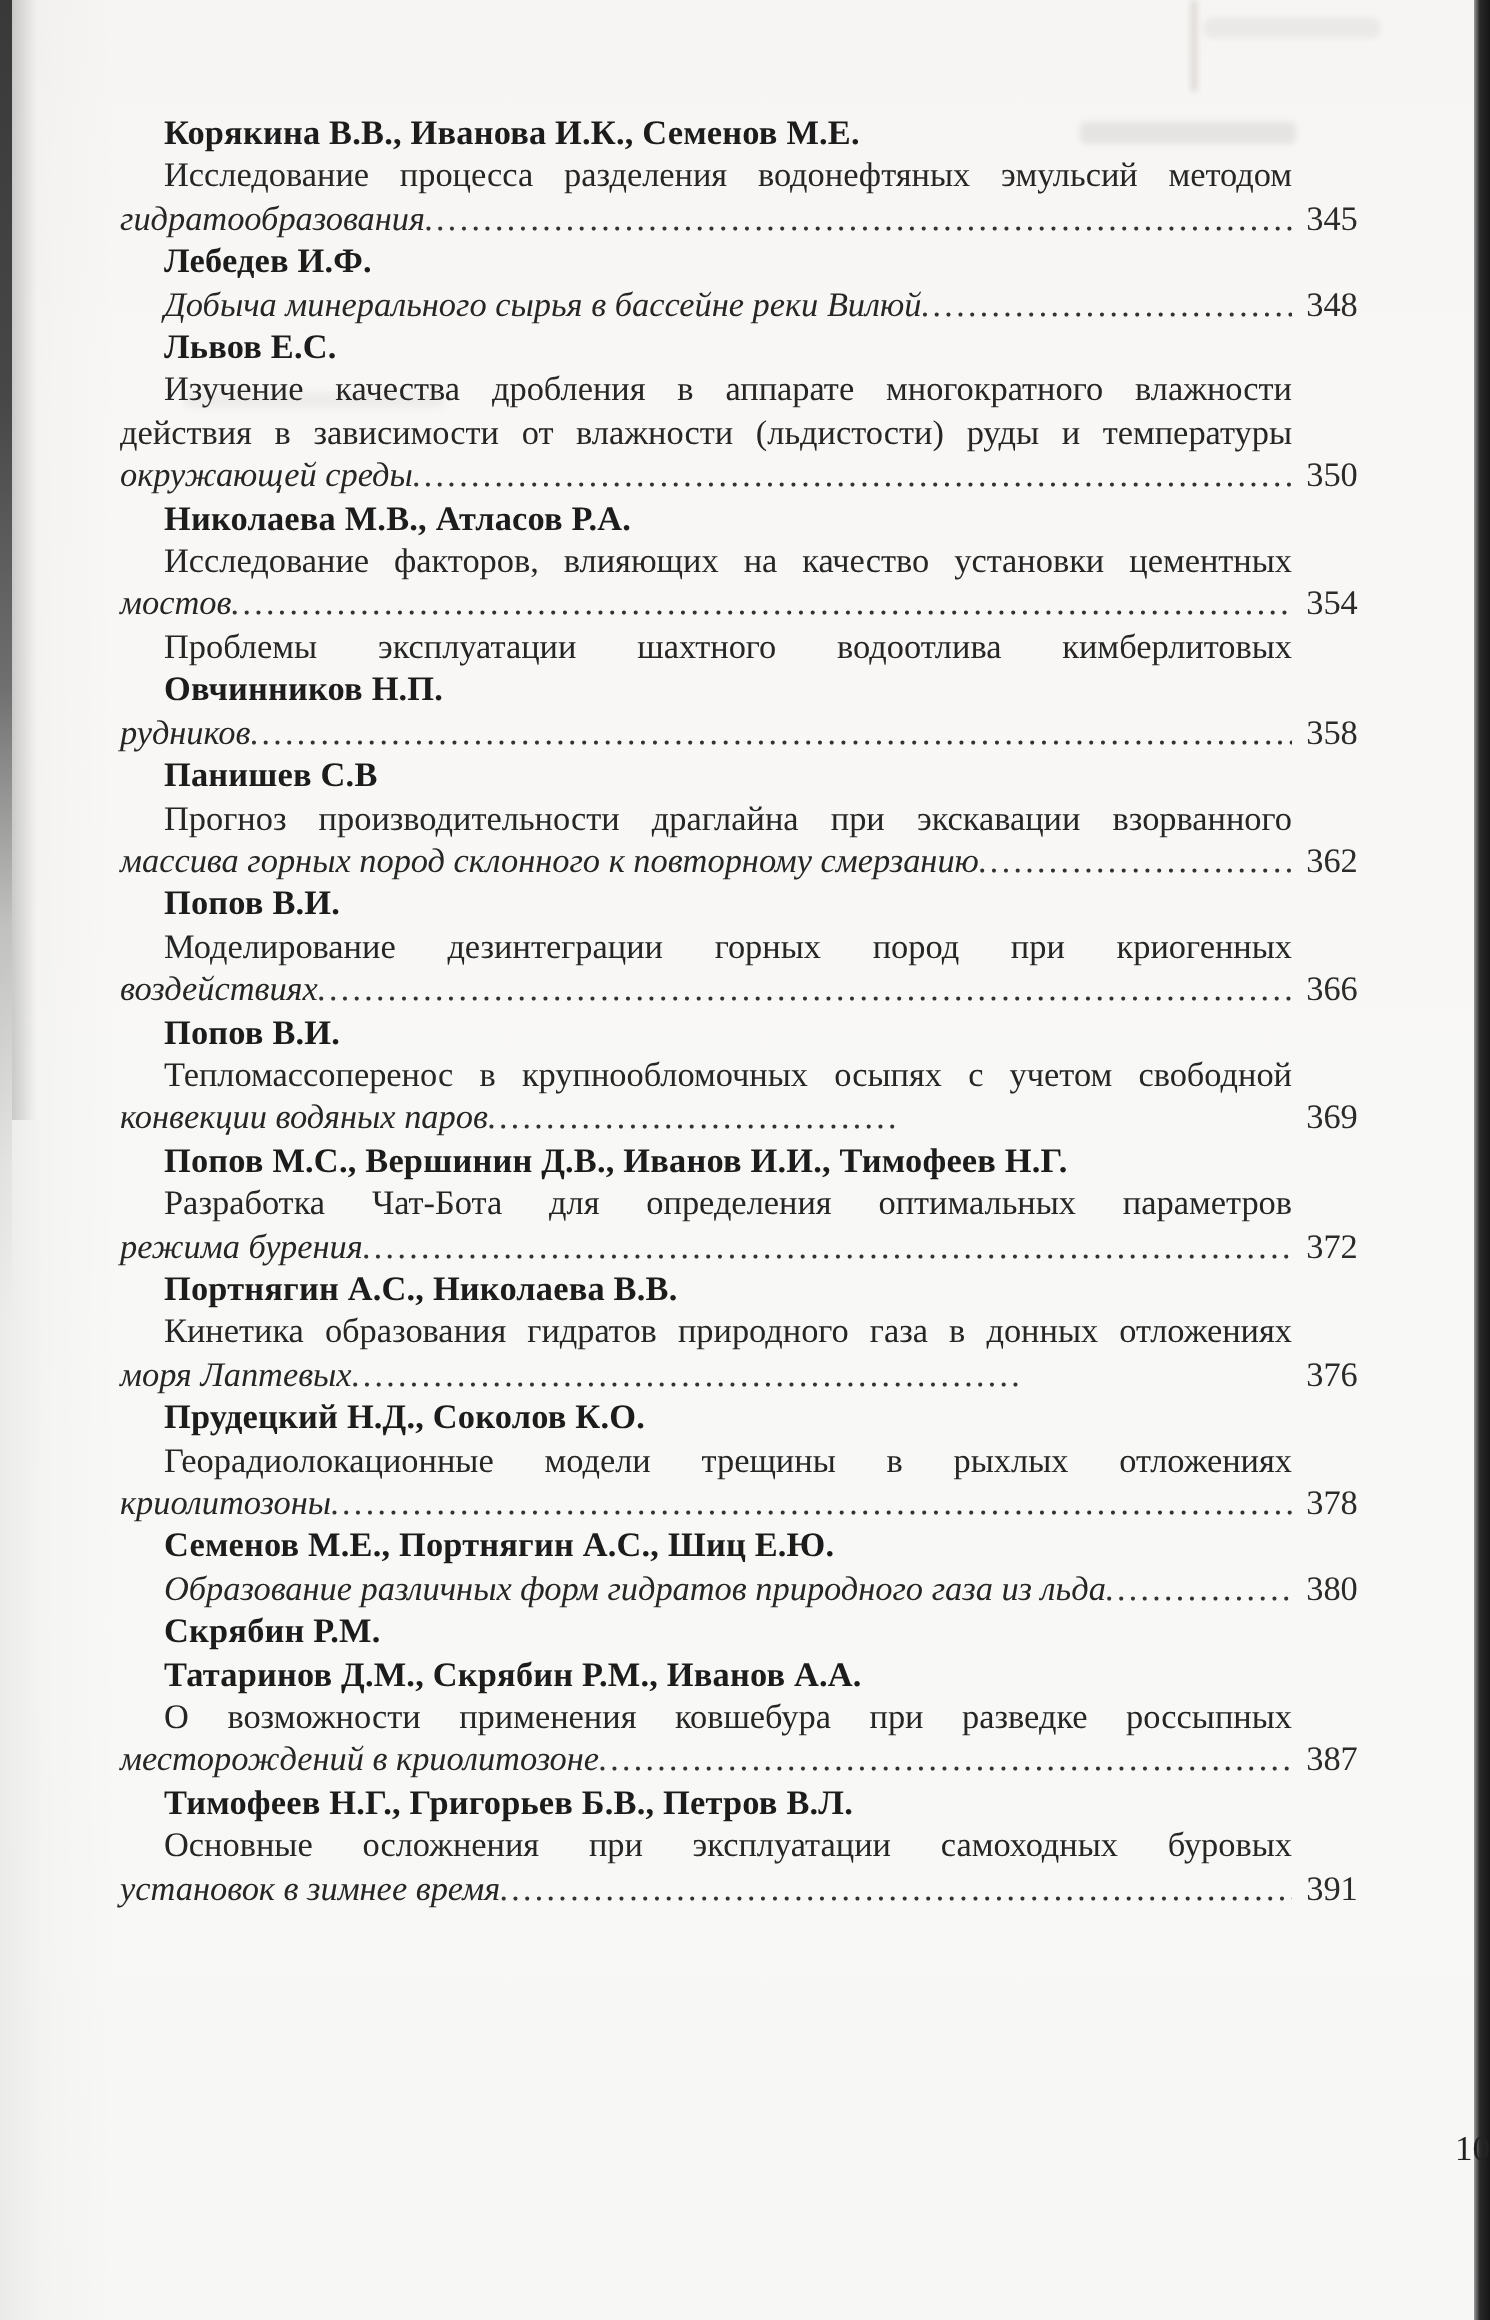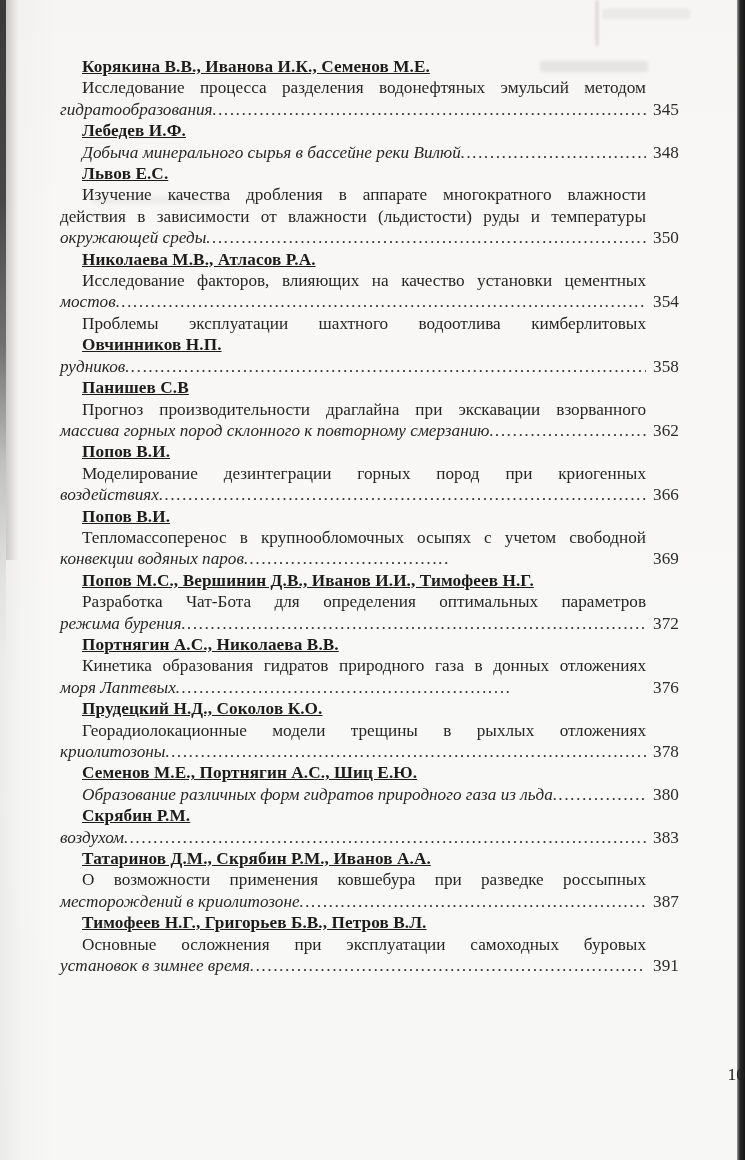--- a/index.html
+++ b/index.html
@@ -51,21 +51,21 @@
     line-height: 21.4px;
   }
   .text-col { width: 586px; }
   .page-col {
     width: 40px;
     text-align: center;
     font-size: 17.2px;
     color: #2b2b2b;
   }
   .indent { padding-left: 22px; }
-  .authors { font-weight: bold; color: #1c1c1c; letter-spacing: 0.1px; text-decoration: underline; }
+  .authors { font-weight: bold; color: #1c1c1c; letter-spacing: 0.1px; }
   .just { text-align: justify; text-align-last: justify; }
   .lastline { display: flex; align-items: baseline; font-style: italic; }
   .lastline .t { white-space: nowrap; }
   .dots {
     flex: 1 1 auto;
     min-width: 0;
     overflow: hidden;
     white-space: nowrap;
     color: #333;
   }
@@ -298,27 +298,20 @@
             <span class="dots "></span>
           </div>
           <div class="page-col">380</div>
         </div>
       </div>
       <div class="entry">
     <div class="row">
       <div class="text-col indent authors">Скрябин Р.М.</div>
       <div class="page-col"></div>
     </div>
-        <div class="row">
-          <div class="text-col lastline">
-            <span class="t">воздухом</span>
-            <span class="dots "></span>
-          </div>
-          <div class="page-col">383</div>
-        </div>
       </div>
       <div class="entry">
     <div class="row">
       <div class="text-col indent authors">Татаринов Д.М., Скрябин Р.М., Иванов А.А.</div>
       <div class="page-col"></div>
     </div>
   <div class="row">
           <div class="text-col indent just">О возможности применения ковшебура при разведке россыпных</div>
           <div class="page-col"></div>
         </div>

